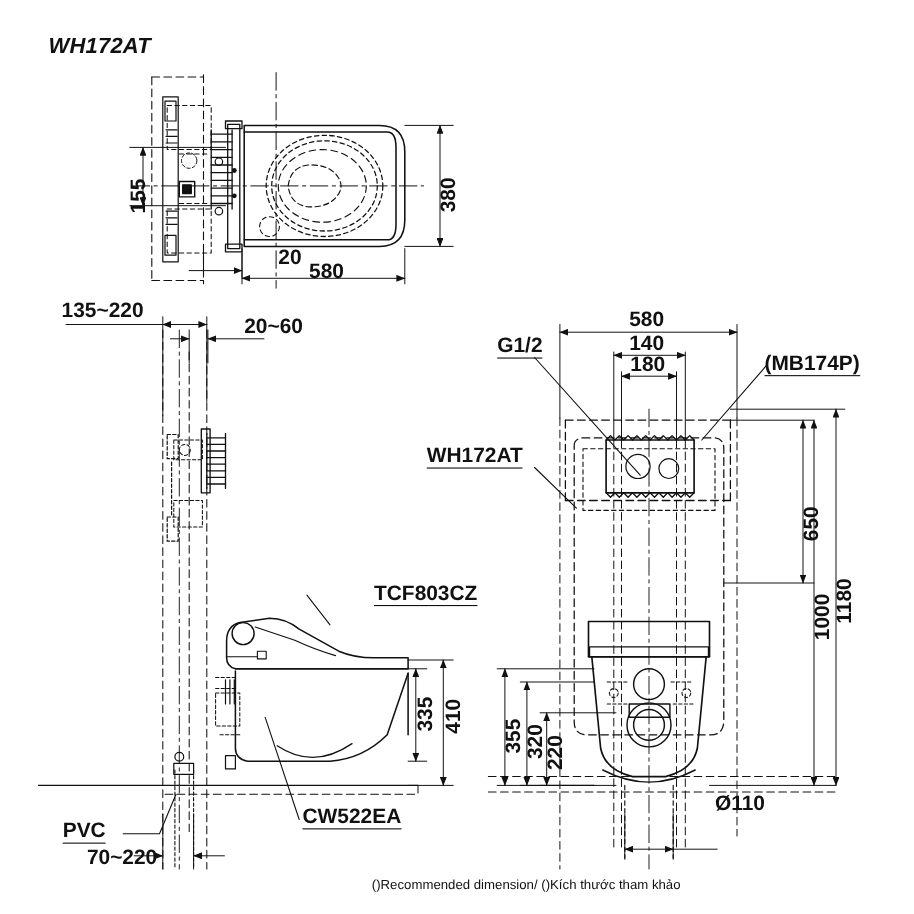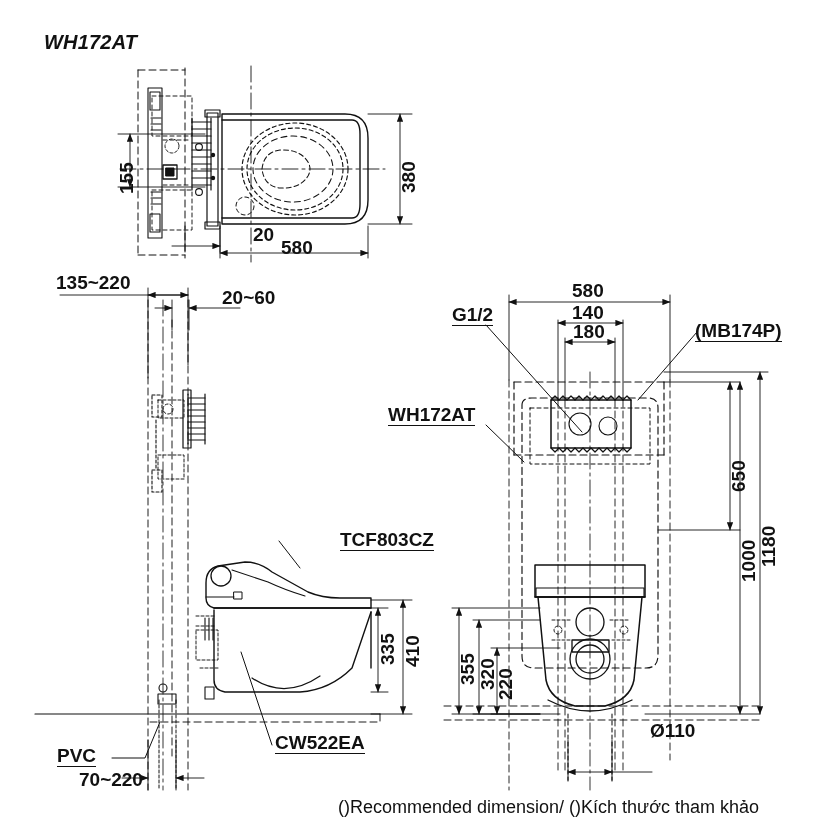--- a/index.html
+++ b/index.html
@@ -52,21 +52,21 @@
     line-height: 1;
   }
   .vert {
     transform-origin: 0 0;
     transform: rotate(-90deg);
   }
   #footer {
     position: absolute;
     left: 338px;
     top: 797px;
-    font-size: 18px;
+    font-size: 12px;
     white-space: nowrap;
   }
 </style>
 </head>
 <body>
 
 <div id="page">
 
   <div class="ttl" id="title-line2">WH172AT</div>
 

